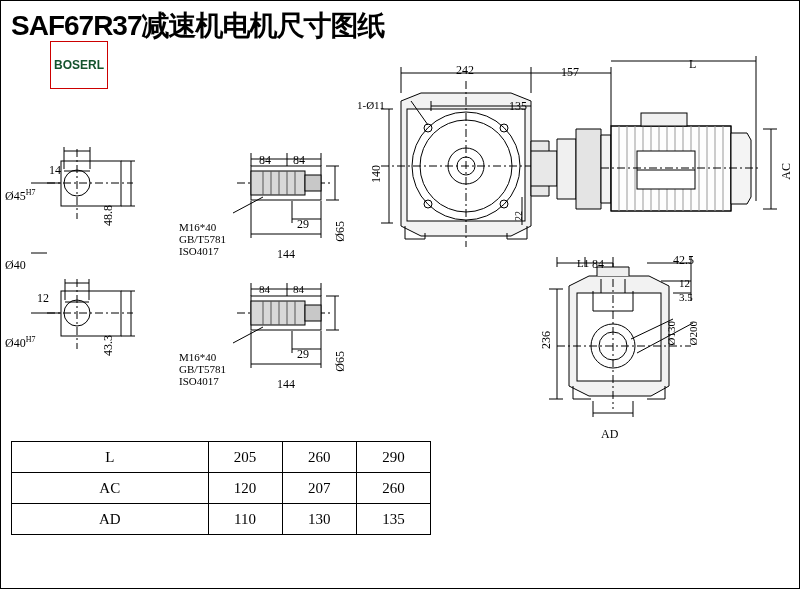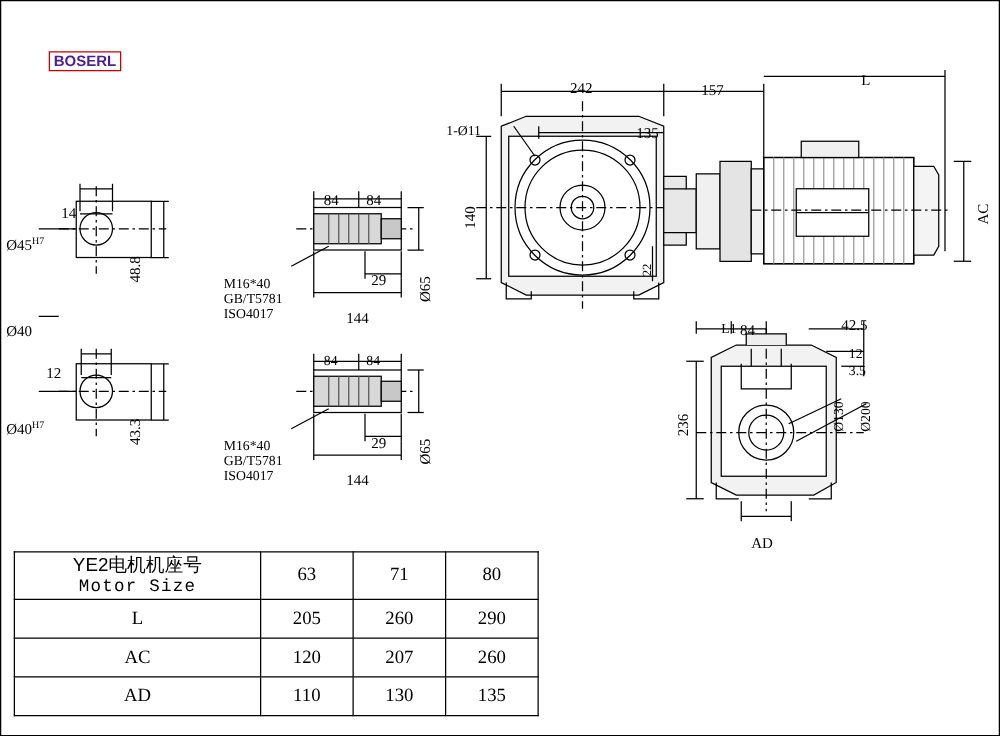--- a/index.html
+++ b/index.html
@@ -14,26 +14,26 @@
   .page{position:relative;width:800px;height:589px;border:1px solid #000;box-sizing:border-box;}
 
   #title{
     position:absolute;left:10px;top:6px;
     font-family:"Liberation Sans", sans-serif;
     font-weight:bold;font-size:28px;letter-spacing:-1px;
     white-space:nowrap;
   }
 
   #logo{
-    position:absolute;left:38px;top:40px;
+    position:absolute;left:49px;top:40px;
     border:1px solid #cc0000;
-    color:#4c1d95;
+    color:#14532d;
     font-family:"Liberation Sans", sans-serif;
     font-size:12px;font-weight:bold;
-    padding:0 3px;line-height:14px;
+    padding:16px 3px;line-height:14px;
   }
 
   .dim{font-family:"Liberation Serif",serif;font-size:12px;position:absolute;white-space:nowrap;margin-top:12px;}
   .dim.sm{font-size:11px;}
   .dim.xs{font-size:10px;}
   .vert{writing-mode:vertical-rl;transform:rotate(180deg);}
 
   svg{position:absolute;left:0;top:0;}
 
   
@@ -48,20 +48,21 @@
   #spec-table td.lbl{width:200px;}
   #spec-table td.val{width:73px;}
   .cn{font-family:"Liberation Sans", sans-serif;font-size:15px;}
   .mono{font-family:"Liberation Mono", monospace;font-size:14px;letter-spacing:1px;}
 </style>
 </head>
 <body>
 
 <div class="page">
 
+  <div id="title">SAF67R37减速机电机尺寸图纸</div>
   <div id="logo">BOSERL</div>
 
   <svg width="800" height="589">
     <g stroke="#000" fill="none" stroke-width="1">
 
       <rect x="60" y="160" width="60" height="45"></rect>
       <circle cx="76" cy="182" r="13"></circle>
       <line x1="63" y1="170" x2="89" y2="170"></line>
 
       <line x1="46" y1="182" x2="132" y2="182" stroke-dasharray="8,3,2,3"></line>
@@ -283,29 +284,20 @@
   <div class="dim sm" style="left:678px;top:264px;">12</div>
   <div class="dim sm" style="left:678px;top:278px;">3.5</div>
   <div class="dim vert" style="left:538px;top:318px;">236</div>
   <div class="dim vert sm" style="left:664px;top:308px;">Ø130</div>
   <div class="dim vert sm" style="left:686px;top:308px;">Ø200</div>
   <div class="dim" style="left:600px;top:414px;">AD</div>
 
   <table id="spec-table">
     <tbody>
       <tr>
-        <td class="lbl">
-          <div class="cn">YE2电机机座号</div>
-          <div class="mono">Motor Size</div>
-        </td>
-        <td class="val">63</td>
-        <td class="val">71</td>
-        <td class="val">80</td>
-      </tr>
-      <tr>
         <td class="lbl">L</td>
         <td class="val">205</td>
         <td class="val">260</td>
         <td class="val">290</td>
       </tr>
       <tr>
         <td class="lbl">AC</td>
         <td class="val">120</td>
         <td class="val">207</td>
         <td class="val">260</td>

